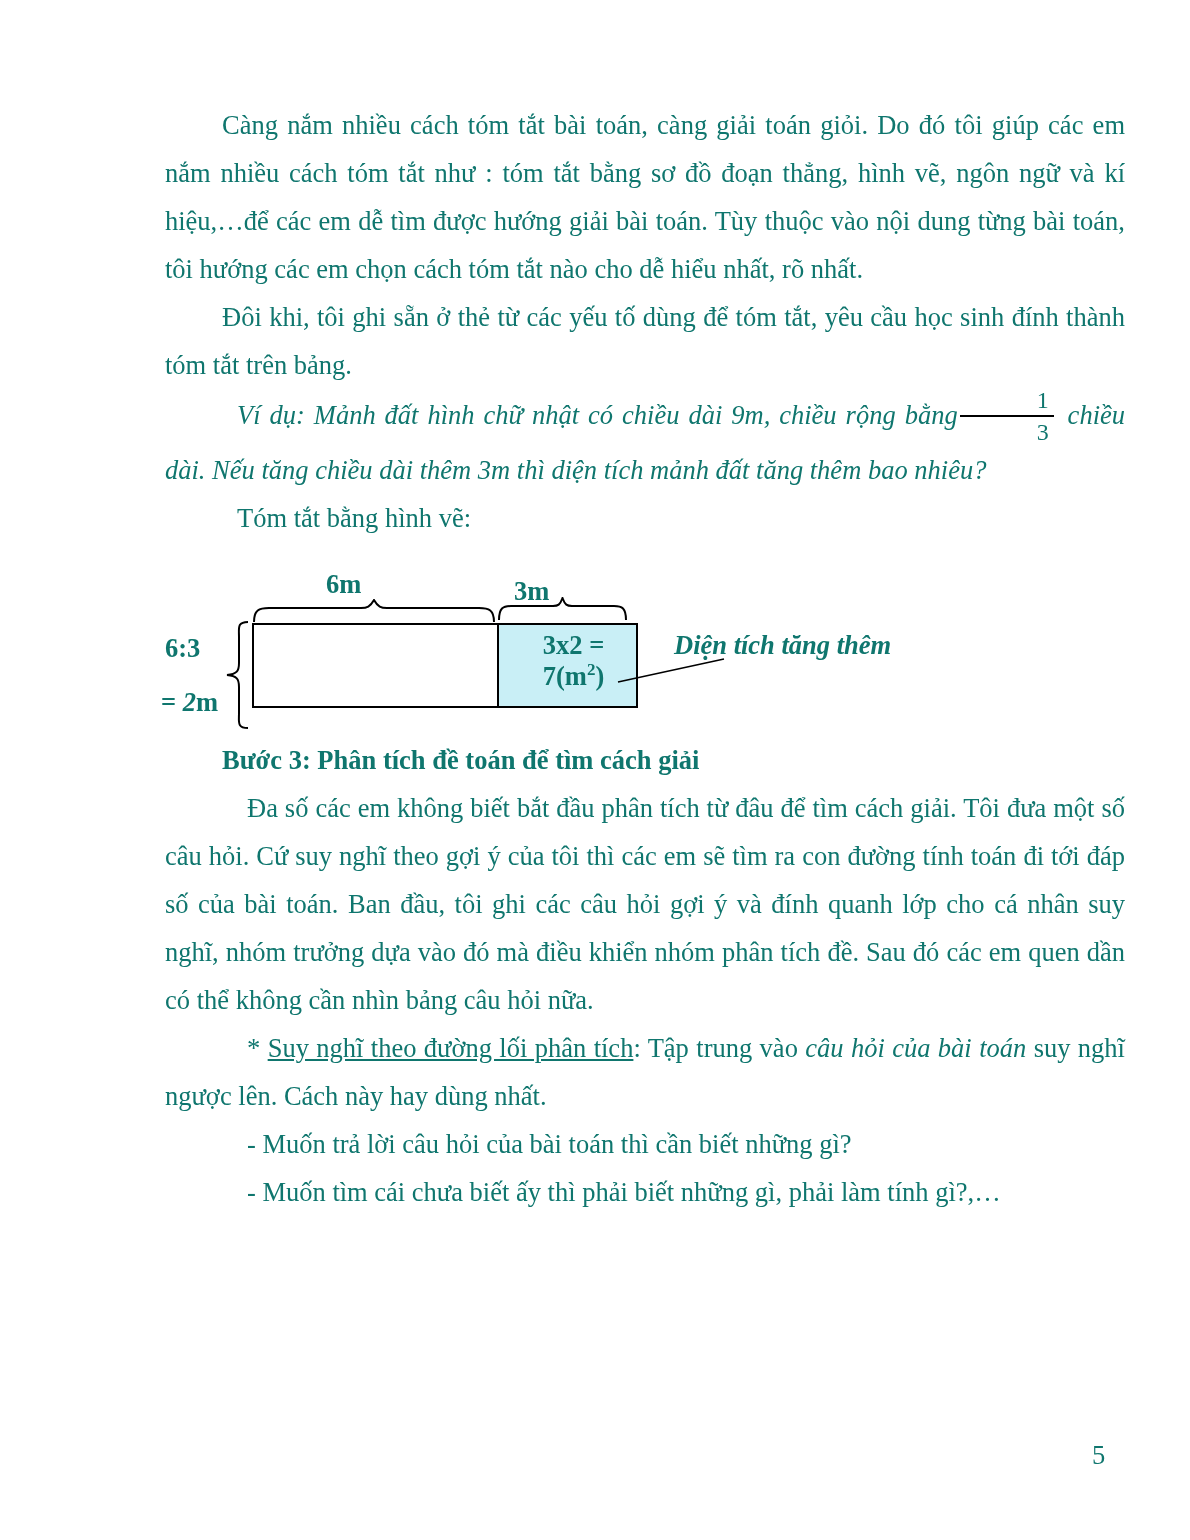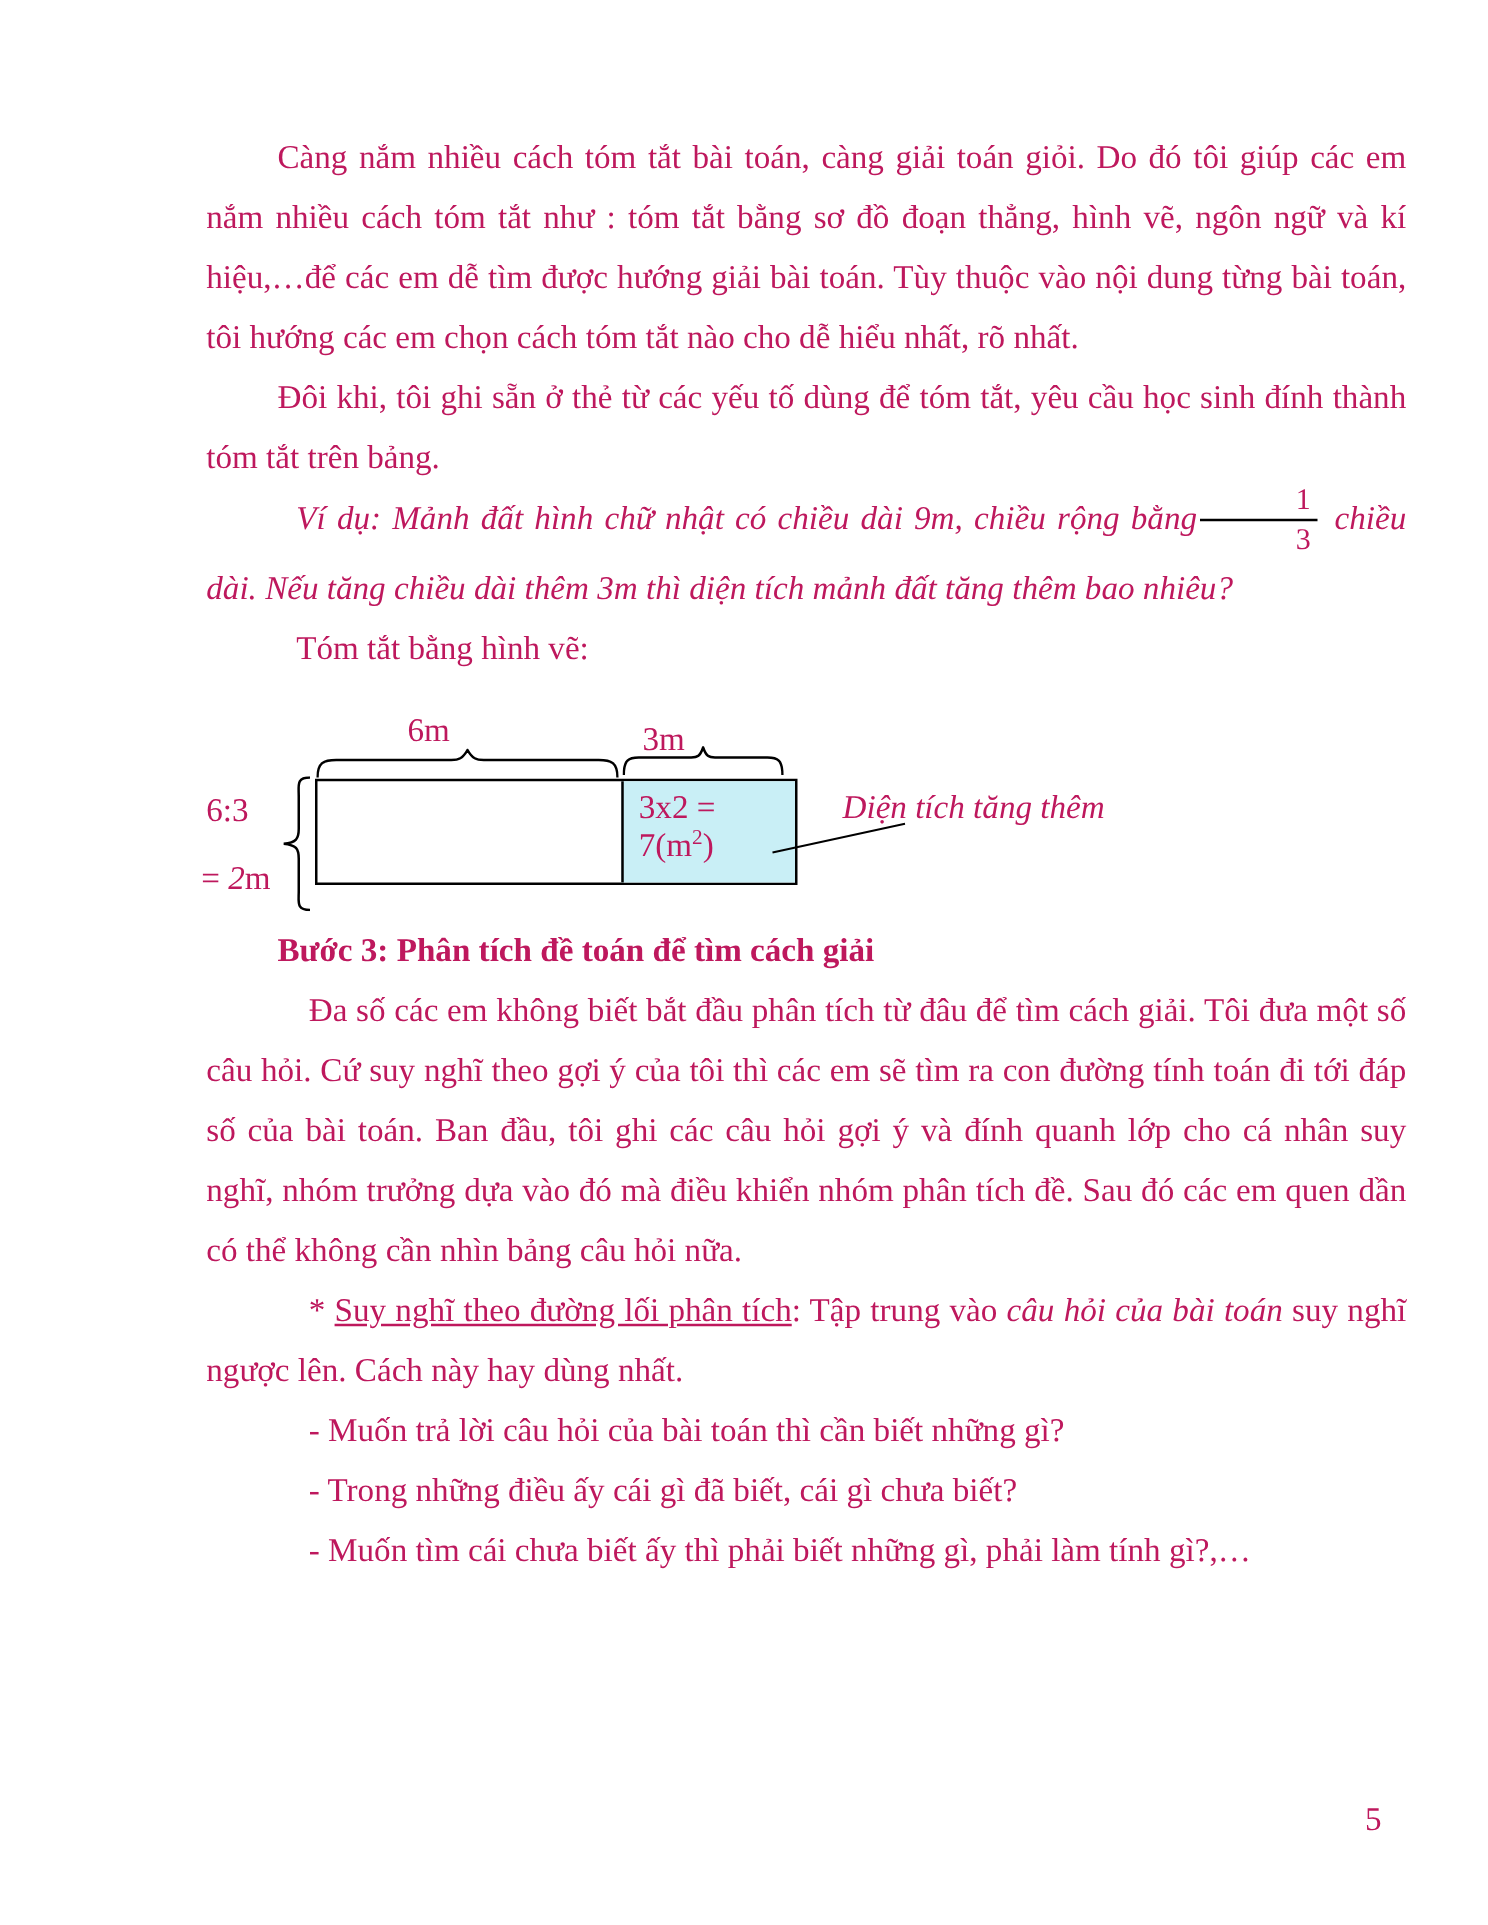--- a/index.html
+++ b/index.html
@@ -3,21 +3,21 @@
 <meta charset="utf-8">
 <style>
   html,body { margin:0; padding:0; background:#fff; }
   .page {
     position:relative;
     width:1190px; height:1540px;
     background:#ffffff;
     font-family:"Liberation Serif", serif;
     font-size:26.5px;
     line-height:48px;
-    color:#be185d;
+    color:#0f766e;
     overflow:hidden;
   }
   .content { padding:101px 65px 0 165px; }
   p { margin:0; text-align:justify; }
   .ind1 { text-indent:57px; }
   .ind2 { text-indent:72px; }
   .ind3 { text-indent:82px; }
   .italic { font-style:italic; }
   .bold { font-weight:bold; }
   .underline { text-decoration:underline; }
@@ -28,21 +28,22 @@
     line-height:1; margin:0 5px 0 2px; transform:translateY(-2px);
   }
   .frac .num { display:block; padding:1px 5px 3px; border-bottom:2px solid #000; font-size:24px; line-height:24px; }
   .frac .den { display:block; padding-top:3px; font-size:24px; line-height:24px; }
 
   .diagram {
     position:relative;
     height:188px;
     margin:6px -65px 0 -165px;
     line-height:30px;
-    text-align:left;
+    text-align:center;
+    font-weight:bold;
   }
   .abs { position:absolute; white-space:nowrap; }
   .rect {
     position:absolute; left:252px; top:75px;
     width:386px; height:85px;
     border:2px solid #000; box-sizing:border-box;
     background:#fff;
   }
   .cell {
     position:absolute; left:243px; top:0; bottom:0; right:0;
@@ -98,19 +99,18 @@
       </svg>
     </div>
 
     <p class="bold ind1">Bước 3: Phân tích đề toán để tìm cách giải</p>
 
     <p class="ind3">Đa số các em không biết bắt đầu phân tích từ đâu để tìm cách giải. Tôi đưa một số câu hỏi. Cứ suy nghĩ theo gợi ý của tôi thì các em sẽ tìm ra con đường tính toán đi tới đáp số của bài toán. Ban đầu, tôi ghi các câu hỏi gợi ý và đính quanh lớp cho cá nhân suy nghĩ, nhóm trưởng dựa vào đó mà điều khiển nhóm phân tích đề. Sau đó các em quen dần có thể không cần nhìn bảng câu hỏi nữa.</p>
 
     <p class="ind3"><span>* </span><span class="underline">Suy nghĩ theo đường lối phân tích</span><span>: Tập trung vào </span><span class="italic">câu hỏi của bài toán</span><span> suy nghĩ ngược lên. Cách này hay dùng nhất.</span></p>
 
     <p class="ind3">- Muốn trả lời câu hỏi của bài toán thì cần biết những gì?</p>
-    <p class="ind3">- Trong những điều ấy cái gì đã biết, cái gì chưa biết?</p>
     <p class="ind3">- Muốn tìm cái chưa biết ấy thì phải biết những gì, phải làm tính gì?,…</p>
 
   </div>
 
   <div class="pageno">5</div>
 </div>
 
 </body></html>

